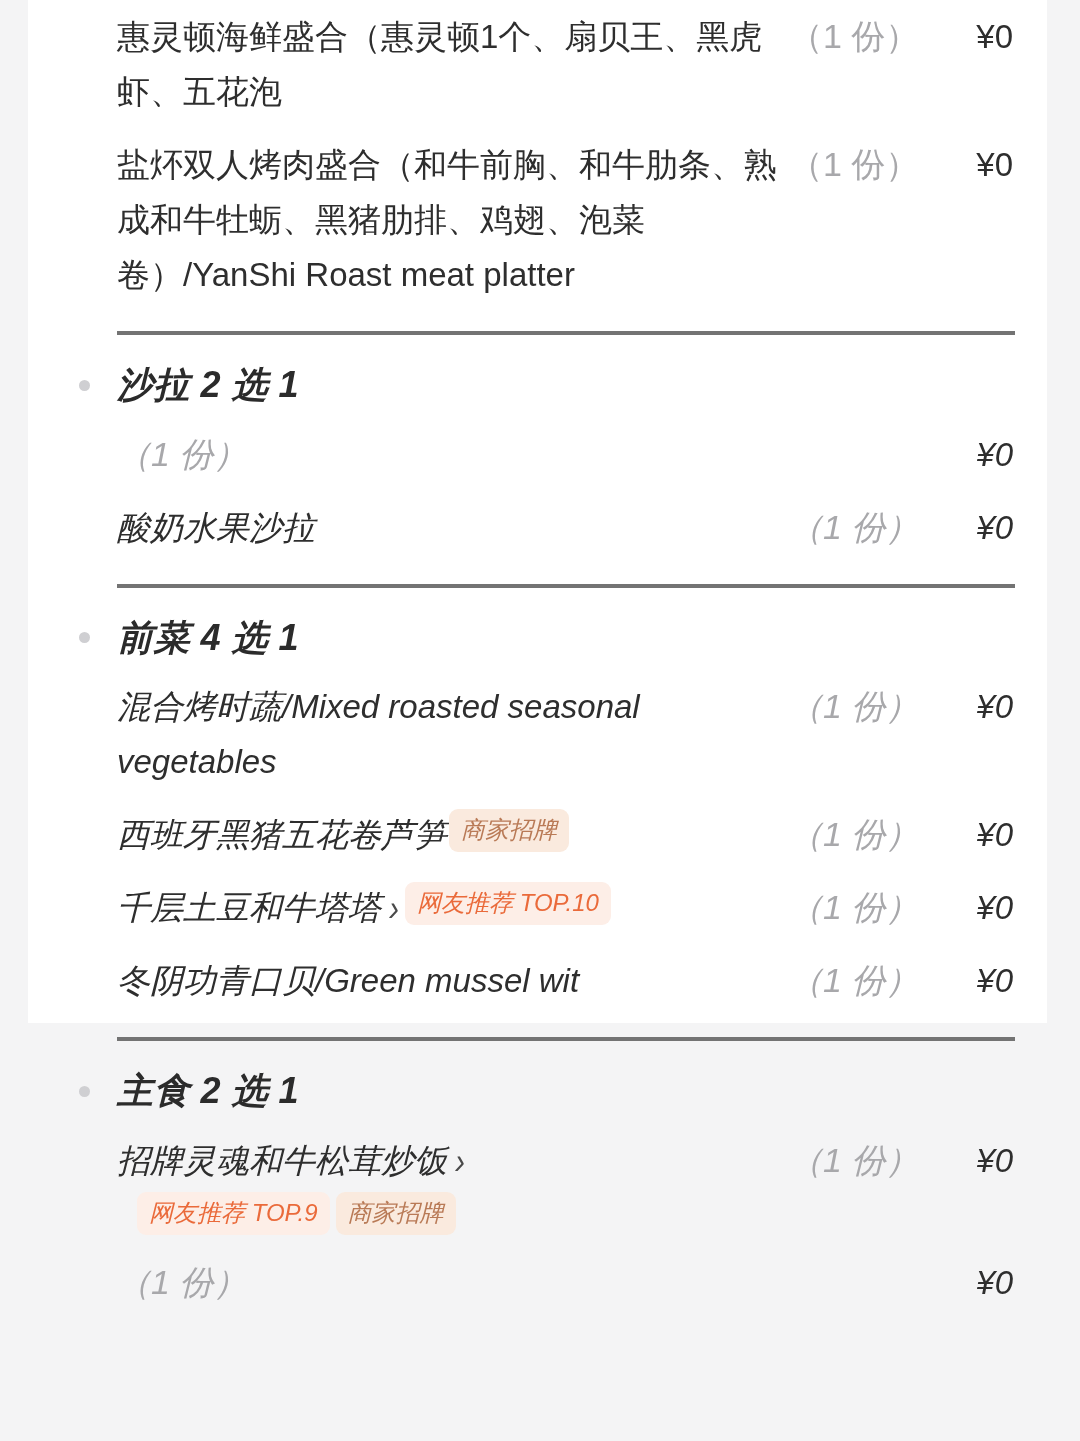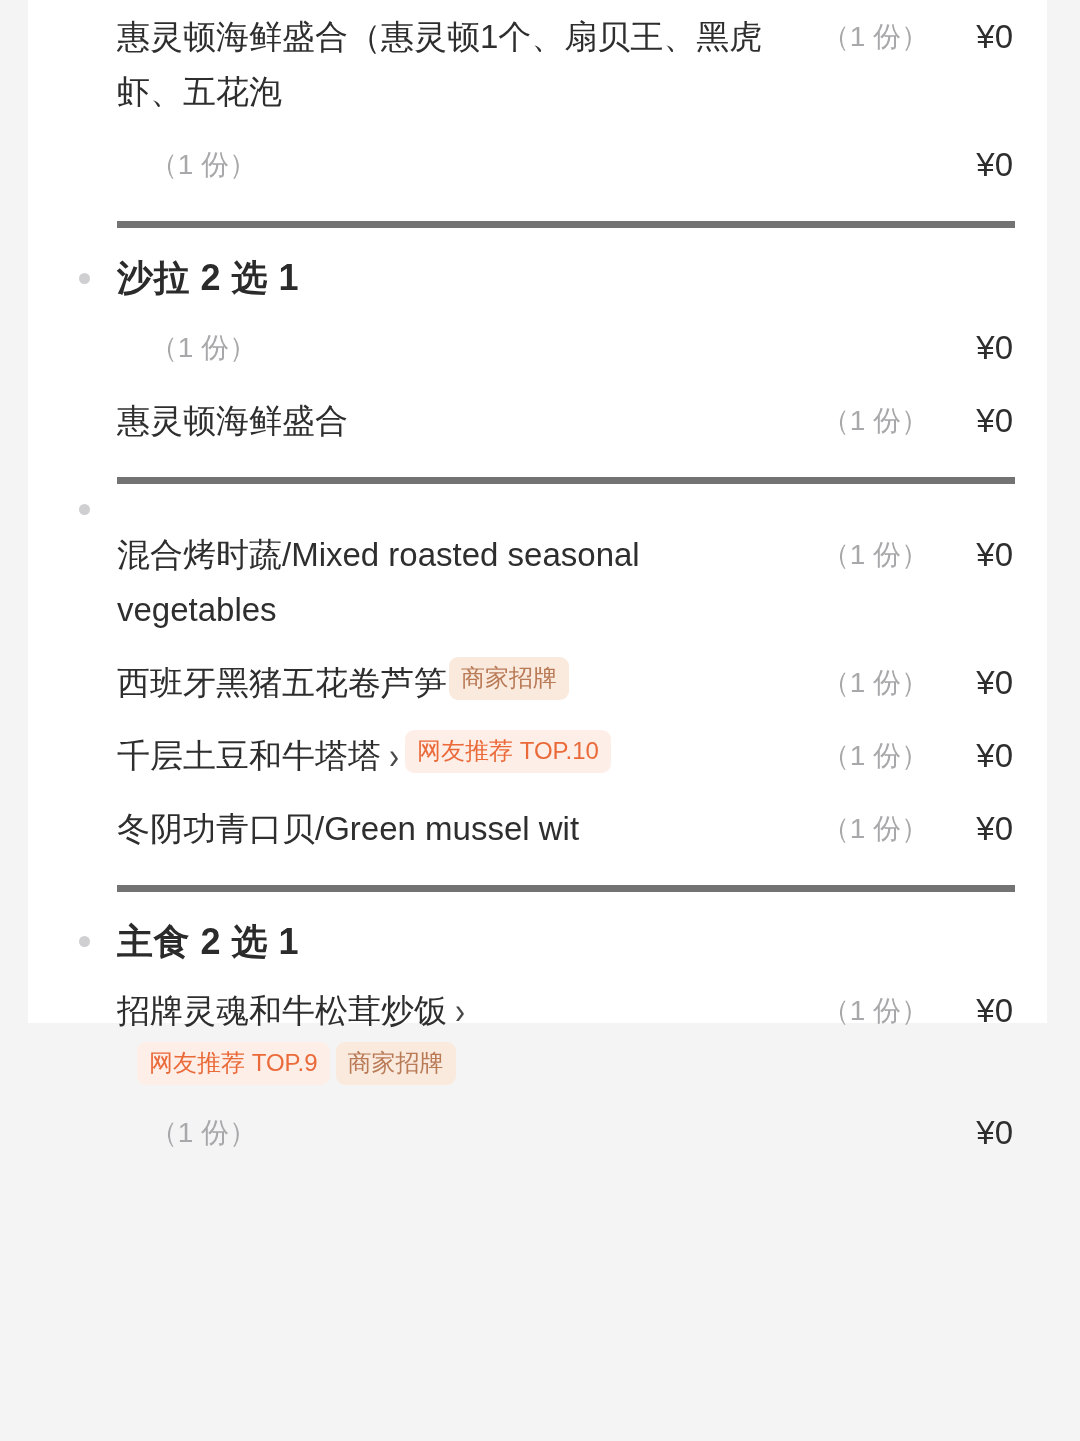--- a/index.html
+++ b/index.html
@@ -35,21 +35,22 @@
     left: 89px;          
     top: 0;
     width: 898px;        
   }
 
   
   .group {
     position: relative;
   }
   .group + .group {
-    border-top: 7px solid #737373;
+    border-top: 4px solid #737373;
+    font-style: italic;
   }
   .group-header {
     display: flex;
     align-items: center;
     padding-top: 26px;
     padding-bottom: 8px;
   }
   .group-bullet {
     position: absolute;
     left: -38px;
@@ -121,22 +122,22 @@
     text-align: right;
   }
   .badge-row {
     margin-top: 4px;
     margin-bottom: 2px;
     line-height: 1;
     margin-left: 20px;
   }
   .dish-qty {
     flex: 0 0 140px;
-    text-align: right;
-    font-size: 28px;
+    text-align: left;
+    font-size: 34px;
     line-height: 55px;
     color: #a8a8ab;
     letter-spacing: 0px;
     white-space: nowrap;
   }
   .dish-price {
     flex: 1 1 auto;
     text-align: right;
     font-size: 33px;
     line-height: 55px;
@@ -154,47 +155,51 @@
         <div class="group">
           <div class="dish-list">
             <div class="dish">
               <div class="dish-main">
                 <div class="dish-nameline"><span class="dish-name">惠灵顿海鲜盛合（惠灵顿1个、扇贝王、黑虎虾、五花泡</span></div>
               </div>
               <div class="dish-qty">（1 份）</div>
               <div class="dish-price">¥0</div>
             </div>
             <div class="dish">
+              <div class="dish-main">
+                <div class="dish-nameline"><span class="dish-name">盐炋双人烤肉盛合（和牛前胸、和牛肋条、熟成和牛牡蛎、黑猪肋排、鸡翅、泡菜卷）/YanShi Roast meat platter</span></div>
+              </div>
               <div class="dish-qty">（1 份）</div>
               <div class="dish-price">¥0</div>
             </div>
           </div>
         </div>
         <div class="group">
           <div class="group-header">
             <span class="group-bullet"></span>
             <span class="group-title">沙拉 2 选 1</span>
           </div>
           <div class="dish-list">
             <div class="dish">
               <div class="dish-qty">（1 份）</div>
               <div class="dish-price">¥0</div>
             </div>
             <div class="dish">
               <div class="dish-main">
-                <div class="dish-nameline"><span class="dish-name">惠灵顿海鲜盛合</span></div>
+                <div class="dish-nameline"><span class="dish-name">酸奶水果沙拉</span></div>
               </div>
               <div class="dish-qty">（1 份）</div>
               <div class="dish-price">¥0</div>
             </div>
           </div>
         </div>
         <div class="group">
           <div class="group-header">
             <span class="group-bullet"></span>
+            <span class="group-title">前菜 4 选 1</span>
           </div>
           <div class="dish-list">
             <div class="dish">
               <div class="dish-main">
                 <div class="dish-nameline"><span class="dish-name">混合烤时蔬/Mixed roasted seasonal vegetables</span></div>
               </div>
               <div class="dish-qty">（1 份）</div>
               <div class="dish-price">¥0</div>
             </div>
             <div class="dish">

